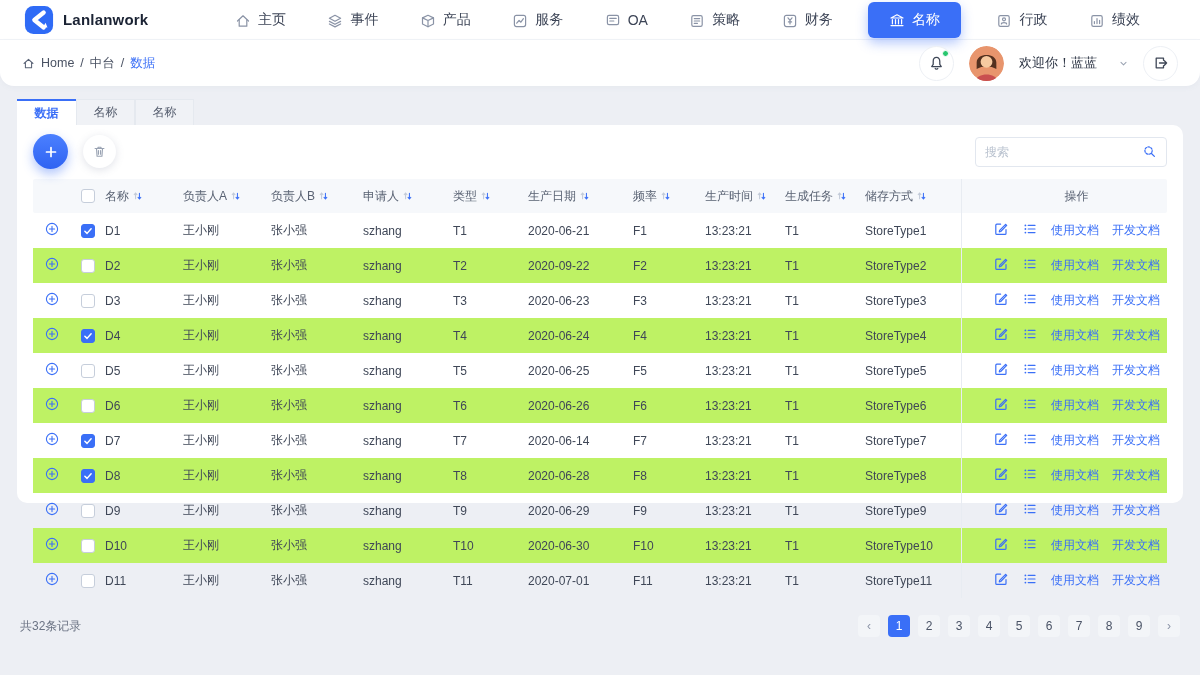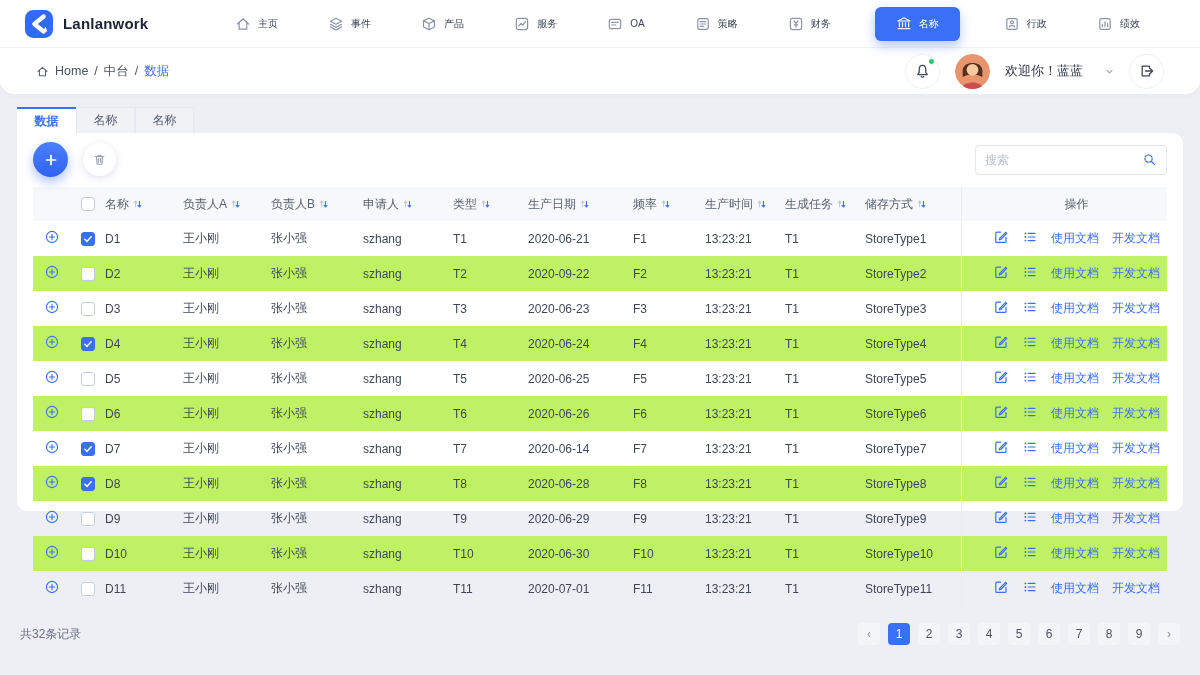--- a/index.html
+++ b/index.html
@@ -1,31 +1,31 @@
 <!DOCTYPE html>
 <html><head>
 <meta charset="utf-8">
 <style>
   * { margin:0; padding:0; box-sizing:border-box; }
   html,body { width:1200px; height:675px; overflow:hidden; }
   body { font-family:"Liberation Sans","DejaVu Sans",sans-serif; background:#edeff4; color:#3f4757; }
   .ico { display:inline-flex; align-items:center; justify-content:center; line-height:0; }
 
   
-  .topbar { height:48px; background:#fff; display:flex; align-items:center; padding:0 24px; border-bottom:1px solid #f1f3f7; }
+  .topbar { height:40px; background:#fff; display:flex; align-items:center; padding:0 24px; border-bottom:1px solid #f1f3f7; }
   .brand { display:flex; align-items:center; gap:9px; min-width:150px; }
   .brand-name { font-weight:bold; font-size:15px; color:#1b2334; letter-spacing:.2px; }
   .main-nav { flex:1; display:flex; align-items:center; justify-content:space-between; margin:0 30px 0 55px; }
-  .nav-item { display:flex; align-items:center; gap:7px; font-size:10px; color:#3c4456; cursor:pointer; padding:8px 6px; }
+  .nav-item { display:flex; align-items:flex-end; gap:7px; font-size:14px; color:#3c4456; cursor:pointer; padding:8px 6px; }
   .nav-item .ico { color:#8a93a6; }
   .nav-item.active { background:#3A6FF7; color:#fff; padding:9px 21px; border-radius:6px; box-shadow:0 5px 12px rgba(58,111,247,.38); }
   .nav-item.active .ico { color:#fff; }
 
   
-  .subbar { height:46px; background:#fff; display:flex; align-items:center; justify-content:space-between; padding:0 36px; border-radius:0 0 14px 14px; box-shadow:0 2px 5px rgba(120,130,160,.05); }
+  .subbar { height:46px; background:#fff; display:flex; align-items:center; justify-content:space-between; padding:0 22px; border-radius:0 0 14px 14px; box-shadow:0 2px 5px rgba(120,130,160,.05); }
   .breadcrumb { display:flex; align-items:center; gap:6px; font-size:12.5px; color:#4a5263; }
   .breadcrumb .ico { color:#5a6376; }
   .crumb-current { color:#3A6FF7; }
   .user-area { display:flex; align-items:center; gap:15px; }
   .round-btn { width:35px; height:35px; border-radius:50%; border:1px solid #edf0f5; background:#fff; display:flex; align-items:center; justify-content:center; cursor:pointer; position:relative; color:#3f4757; }
   .bell-dot { position:absolute; top:3px; right:4px; width:7px; height:7px; border-radius:50%; background:#28c76f; border:1px solid #fff; }
   .avatar { width:35px; height:35px; border-radius:50%; overflow:hidden; cursor:pointer; }
   .greeting { display:flex; align-items:center; gap:22px; font-size:13px; color:#2c3444; cursor:pointer; }
   .greeting .ico { color:#9aa3b2; }
 

